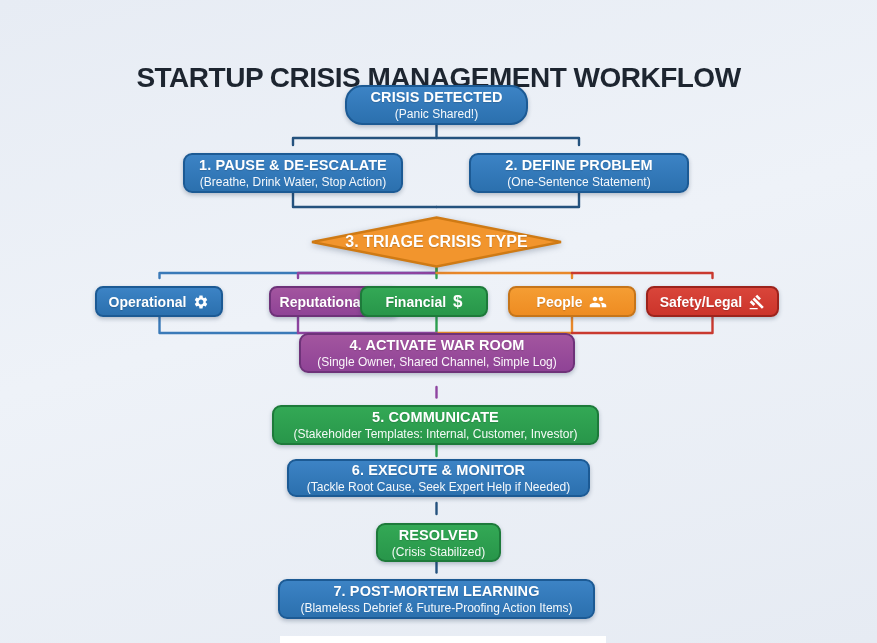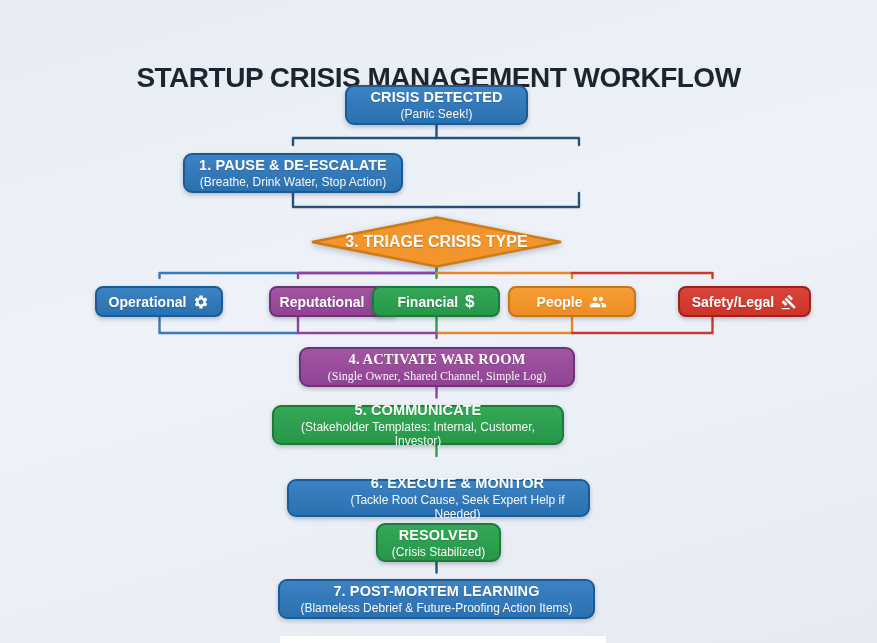--- a/index.html
+++ b/index.html
@@ -15,26 +15,26 @@
   }
   .node {
     position:absolute; box-sizing:border-box; border-radius:9px;
     display:flex; flex-direction:column; justify-content:center; align-items:center;
     text-align:center; color:#fff; box-shadow:0 2px 4px rgba(25,45,75,.28);
     padding:2px 6px;
   }
   .node-label { font-weight:bold; font-size:14.5px; line-height:17px; letter-spacing:.1px;
     text-shadow:0 1px 1px rgba(0,0,0,.15); }
   .node-sub   { font-size:12px; line-height:14px; margin-top:1px; color:rgba(255,255,255,.95); }
-  .pill  { border-radius:9px; }
+  .pill  { border-radius:17px; }
   .blue   { background:linear-gradient(180deg,#3c83c5,#2b70ae); border:2.5px solid #1c5a94; }
   .purple { background:linear-gradient(180deg,#a3559f,#8f4396); border:2.5px solid #6e3279; }
   .green  { background:linear-gradient(180deg,#33a855,#28964a); border:2.5px solid #1d7a3a; }
   .orange { background:linear-gradient(180deg,#f59d33,#ee8c22); border:2.5px solid #c6751a; }
-  .red    { background:linear-gradient(180deg,#d9453a,#cc342b); border:2.5px solid #9c231c;margin-left:32px; }
+  .red    { background:linear-gradient(180deg,#d9453a,#cc342b); border:2.5px solid #9c231c; }
   .cat {
     flex-direction:row; gap:7px; border-radius:8px;
     font-weight:bold; font-size:14px; padding:0 8px;
   }
   .cat .cat-label { text-shadow:0 1px 1px rgba(0,0,0,.18); }
   .cat svg { display:block; }
   .dollar-glyph { font-size:17px; font-weight:bold; line-height:16px; }
   .diamond { position:absolute; }
   .diamond svg { display:block; filter:drop-shadow(0 2px 3px rgba(25,45,75,.3)); }
   .diamond .diamond-label {
@@ -109,28 +109,32 @@
     </g>
 
     <g>
       <path d="M436.5,562 V572.5" stroke="#24527e"></path>
       <path class="head" d="M431,572 L442,572 L436.5,580.5 Z" fill="#24527e"></path>
     </g>
   </svg>
 
   <div class="node blue pill" style="left:345px;top:85px;width:183px;height:40px;">
     <div class="node-label">CRISIS DETECTED</div>
-    <div class="node-sub">(Panic Seek!)</div>
+    <div class="node-sub">(Panic Shared!)</div>
   </div>
 
   <div class="node blue" style="left:183px;top:153px;width:220px;height:40px;">
     <div class="node-label">1. PAUSE &amp; DE-ESCALATE</div>
     <div class="node-sub">(Breathe, Drink Water, Stop Action)</div>
   </div>
 
+  <div class="node blue" style="left:469px;top:153px;width:220px;height:40px;">
+    <div class="node-label">2. DEFINE PROBLEM</div>
+    <div class="node-sub">(One-Sentence Statement)</div>
+  </div>
 
   <div class="diamond" style="left:310px;top:216px;width:253px;height:52px;">
     <svg width="253" height="52" viewBox="0 0 253 52">
       <polygon points="126.5,1.5 251,26 126.5,50.5 2,26" fill="#f2952d" stroke="#cf7a14" stroke-width="2.4"></polygon>
     </svg>
     <div class="diamond-label">3. TRIAGE CRISIS TYPE</div>
   </div>
 
   <div class="node cat blue" style="left:95px;top:286px;width:128px;height:31px;">
     <span class="cat-label">Operational</span>
@@ -146,21 +150,21 @@
     <span>
       <svg width="17" height="17" viewBox="0 0 24 24" fill="#ffffff">
           <path d="M21 6h-2v9H6v2c0 .55.45 1 1 1h11l4 4V7c0-.55-.45-1-1-1zM17 12V3c0-.55-.45-1-1-1H3c-.55 0-1 .45-1 1v14l4-4h10c.55 0 1-.45 1-1z"></path>
           <circle cx="6" cy="7.5" r="1.2" fill="#9a4da0"></circle>
           <circle cx="9.5" cy="7.5" r="1.2" fill="#9a4da0"></circle>
           <circle cx="13" cy="7.5" r="1.2" fill="#9a4da0"></circle>
         </svg>
     </span>
   </div>
 
-  <div class="node cat green" style="left:372px;top:286px;width:128px;height:31px;">
+  <div class="node cat green" style="left:360px;top:286px;width:128px;height:31px;">
     <span class="cat-label">Financial</span>
     <span class="dollar-glyph">$</span>
   </div>
 
   <div class="node cat orange" style="left:508px;top:286px;width:128px;height:31px;">
     <span class="cat-label">People</span>
     <span>
       <svg width="18" height="18" viewBox="0 0 24 24" fill="#ffffff">
           <path d="M16 11c1.66 0 2.99-1.34 2.99-3S17.66 5 16 5c-1.66 0-3 1.34-3 3s1.34 3 3 3zm-8 0c1.66 0 2.99-1.34 2.99-3S9.66 5 8 5C6.34 5 5 6.34 5 8s1.34 3 3 3zm0 2c-2.33 0-7 1.17-7 3.5V19h14v-2.5c0-2.33-4.67-3.5-7-3.5zm8 0c-.29 0-.62.02-.97.05 1.16.84 1.97 1.97 1.97 3.45V19h6v-2.5c0-2.33-4.67-3.5-7-3.5z"></path>
         </svg>
@@ -169,31 +173,31 @@
 
   <div class="node cat red" style="left:646px;top:286px;width:133px;height:31px;">
     <span class="cat-label">Safety/Legal</span>
     <span>
       <svg width="16" height="16" viewBox="0 0 24 24" fill="#ffffff">
           <path d="M1 21h12v2H1v-2zM5.245 8.07l2.83-2.827 14.14 14.142-2.828 2.828L5.245 8.07zM12.317 1l5.657 5.656-2.83 2.83-5.654-5.66L12.317 1zM3.825 9.485l5.657 5.657-2.828 2.828L1 12.313l2.825-2.828z"></path>
         </svg>
     </span>
   </div>
 
-  <div class="node purple" style="left:299px;top:347px;width:276px;height:40px;font-family:Liberation Serif, serif;">
+  <div class="node purple" style="left:299px;top:333px;width:276px;height:40px;">
     <div class="node-label">4. ACTIVATE WAR ROOM</div>
     <div class="node-sub">(Single Owner, Shared Channel, Simple Log)</div>
   </div>
 
-  <div class="node green" style="left:272px;top:405px;width:292px;height:40px;">
+  <div class="node green" style="left:272px;top:405px;width:327px;height:40px;">
     <div class="node-label">5. COMMUNICATE</div>
     <div class="node-sub">(Stakeholder Templates: Internal, Customer, Investor)</div>
   </div>
 
-  <div class="node blue" style="left:287px;top:479px;width:303px;height:38px;padding-left:44px;">
+  <div class="node blue" style="left:287px;top:459px;width:303px;height:38px;">
     <div class="node-label">6. EXECUTE &amp; MONITOR</div>
     <div class="node-sub">(Tackle Root Cause, Seek Expert Help if Needed)</div>
   </div>
 
   <div class="node green" style="left:376px;top:523px;width:125px;height:39px;">
     <div class="node-label">RESOLVED</div>
     <div class="node-sub">(Crisis Stabilized)</div>
   </div>
 
   <div class="node blue" style="left:278px;top:579px;width:317px;height:40px;">

